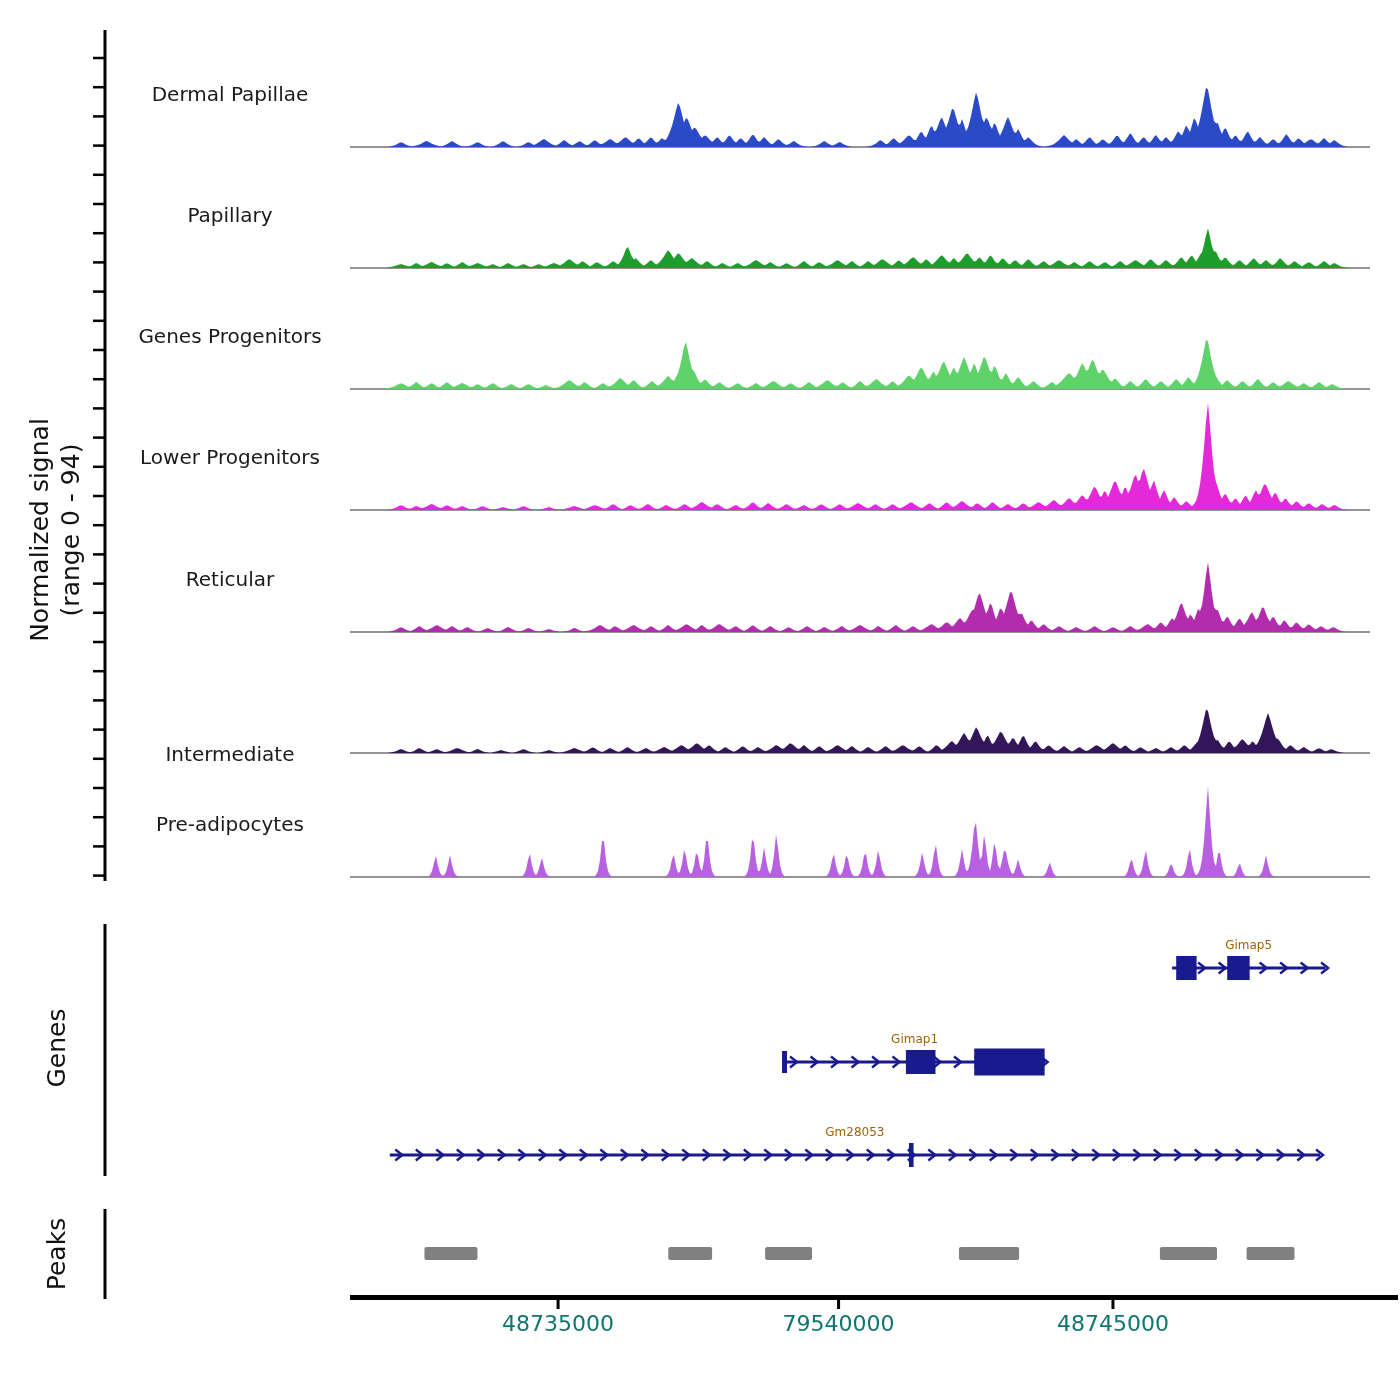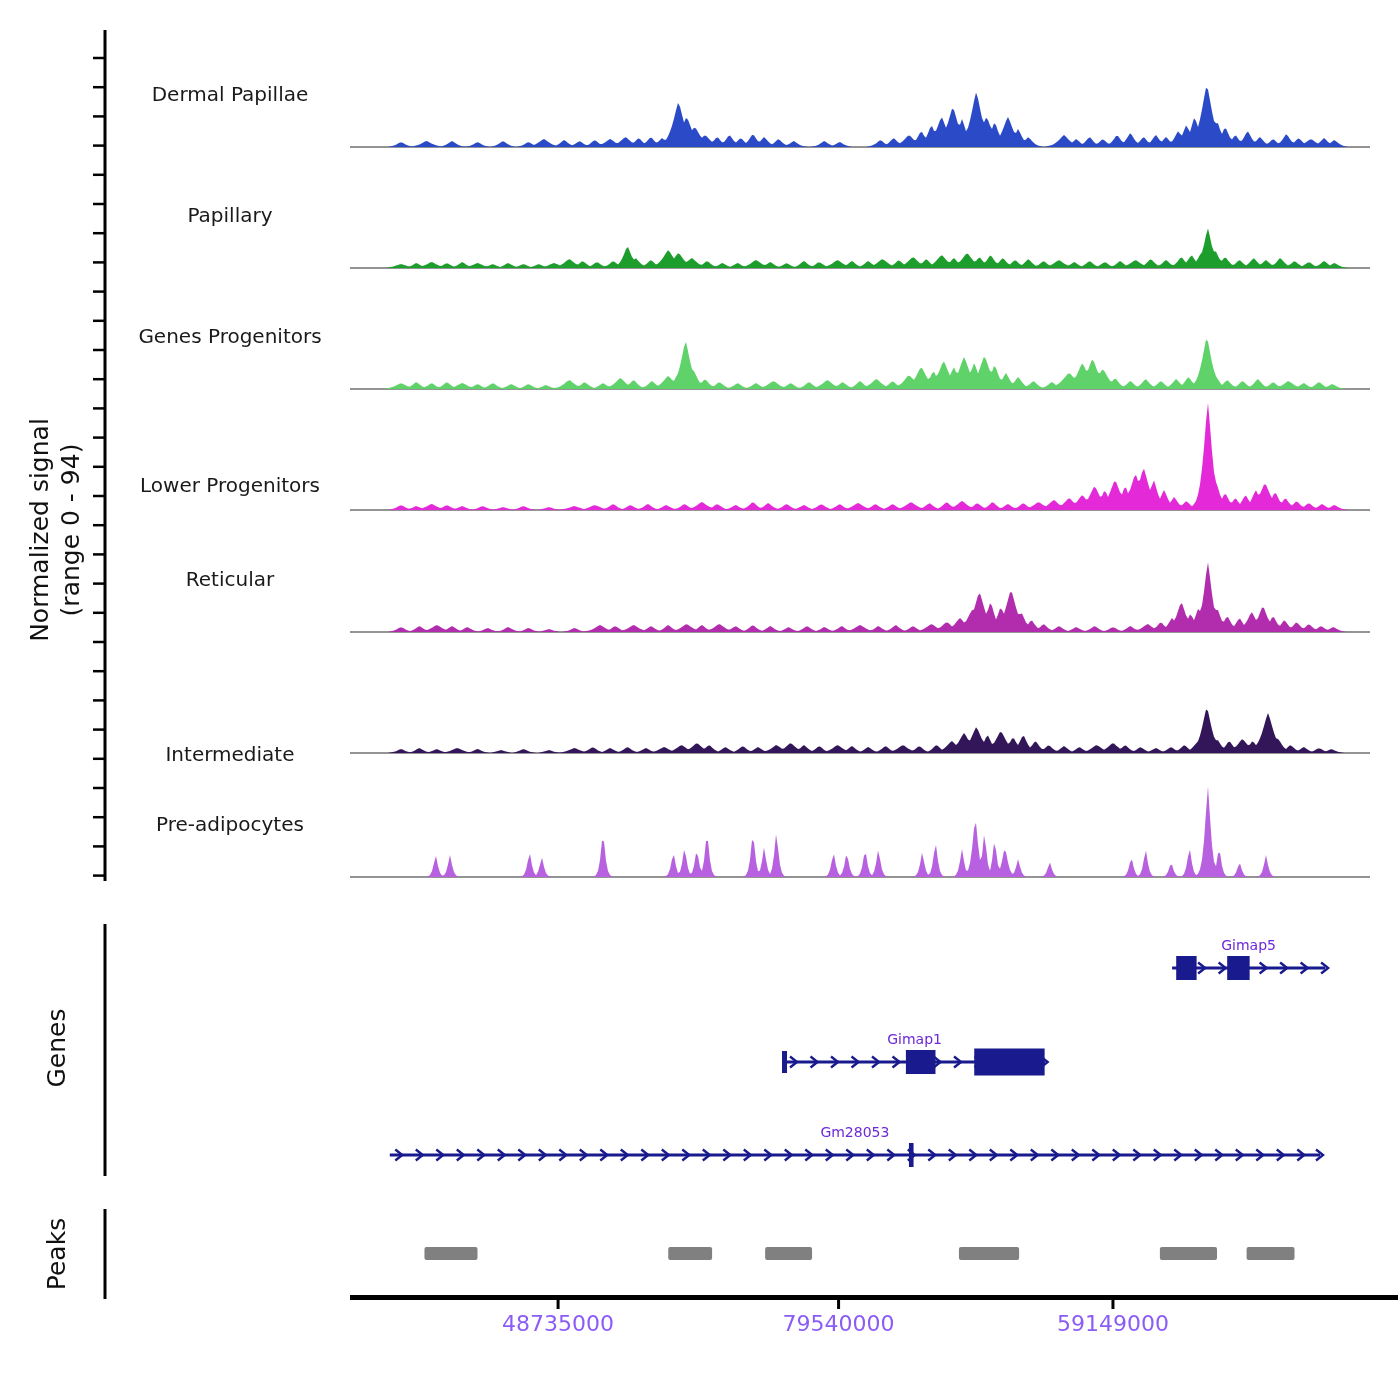--- a/index.html
+++ b/index.html
@@ -5,23 +5,23 @@
   html,body{margin:0;padding:0;background:#ffffff;}
   .fig{position:relative;width:1400px;height:1400px;background:#ffffff;overflow:hidden;
        font-family:"DejaVu Sans","Liberation Sans",sans-serif;}
   #plot-svg{position:absolute;left:0;top:0;width:1400px;height:1400px;}
   .track-label{position:absolute;left:110px;width:240px;height:30px;line-height:30px;
        text-align:center;font-size:20px;color:#1a1a1a;}
   .vlabel{position:absolute;transform:rotate(-90deg);text-align:center;color:#111;}
   .ylab{left:-245px;top:499px;width:600px;height:62px;font-size:25px;line-height:31px;}
   .seclab{width:110px;height:30px;line-height:30px;font-size:25px;}
   .gene-label{position:absolute;width:200px;height:24px;line-height:24px;text-align:center;
-       font-size:14px;color:#6d28d9;}
+       font-size:12px;color:#a16207;}
   .xtick-label{position:absolute;width:160px;height:26px;line-height:26px;text-align:center;
-       font-size:22px;color:#8b5cf6;}
+       font-size:22px;color:#0f766e;}
   .xaxis-title{position:absolute;width:400px;height:32px;line-height:32px;text-align:center;
        font-size:26px;color:#000;}
 </style>
 </head>
 <body>
 
 <div class="fig">
   <svg id="plot-svg" viewBox="0 0 1400 1400">
       <line x1="105" y1="30" x2="105" y2="881" stroke="#000" stroke-width="3"></line>
       <line x1="93" y1="58" x2="104" y2="58" stroke="#000" stroke-width="2.5"></line>
@@ -161,25 +161,25 @@
   <div class="vlabel ylab">
     <div>Normalized signal</div>
     <div>(range 0 - 94)</div>
   </div>
   <div class="vlabel seclab" style="left:2px;top:1033px;">Genes</div>
   <div class="vlabel seclab" style="left:2px;top:1239px;">Peaks</div>
 
   <div class="track-label" id="tl0" style="top: 79px;">Dermal Papillae</div>
   <div class="track-label" id="tl1" style="top: 200px;">Papillary</div>
   <div class="track-label" id="tl2" style="top: 321px;">Genes Progenitors</div>
-  <div class="track-label" id="tl3" style="top: 442px; margin-top: 28px;">Lower Progenitors</div>
+  <div class="track-label" id="tl3" style="top: 442px;">Lower Progenitors</div>
   <div class="track-label" id="tl4" style="top: 564px;">Reticular</div>
   <div class="track-label" id="tl5" style="top: 715px; margin-top: 24px;">Intermediate</div>
   <div class="track-label" id="tl6" style="top: 809px;">Pre-adipocytes</div>
 
   <div class="gene-label" id="gl0" style="left: 1148.62px; top: 933px;">Gimap5</div>
   <div class="gene-label" id="gl1" style="left: 814.57px; top: 1027px;">Gimap1</div>
   <div class="gene-label" id="gl2" style="left: 754.9px; top: 1120px;">Gm28053</div>
 
   <div class="xtick-label" id="xt0" style="left: 478.08px; top: 1311px;">48735000</div>
   <div class="xtick-label" id="xt1" style="left: 758.58px; top: 1311px;">79540000</div>
-  <div class="xtick-label" id="xt2" style="left: 1032.96px; top: 1311px;">59149000</div>
+  <div class="xtick-label" id="xt2" style="left: 1032.96px; top: 1311px;">48745000</div>
 </div>
 
 </body></html>

